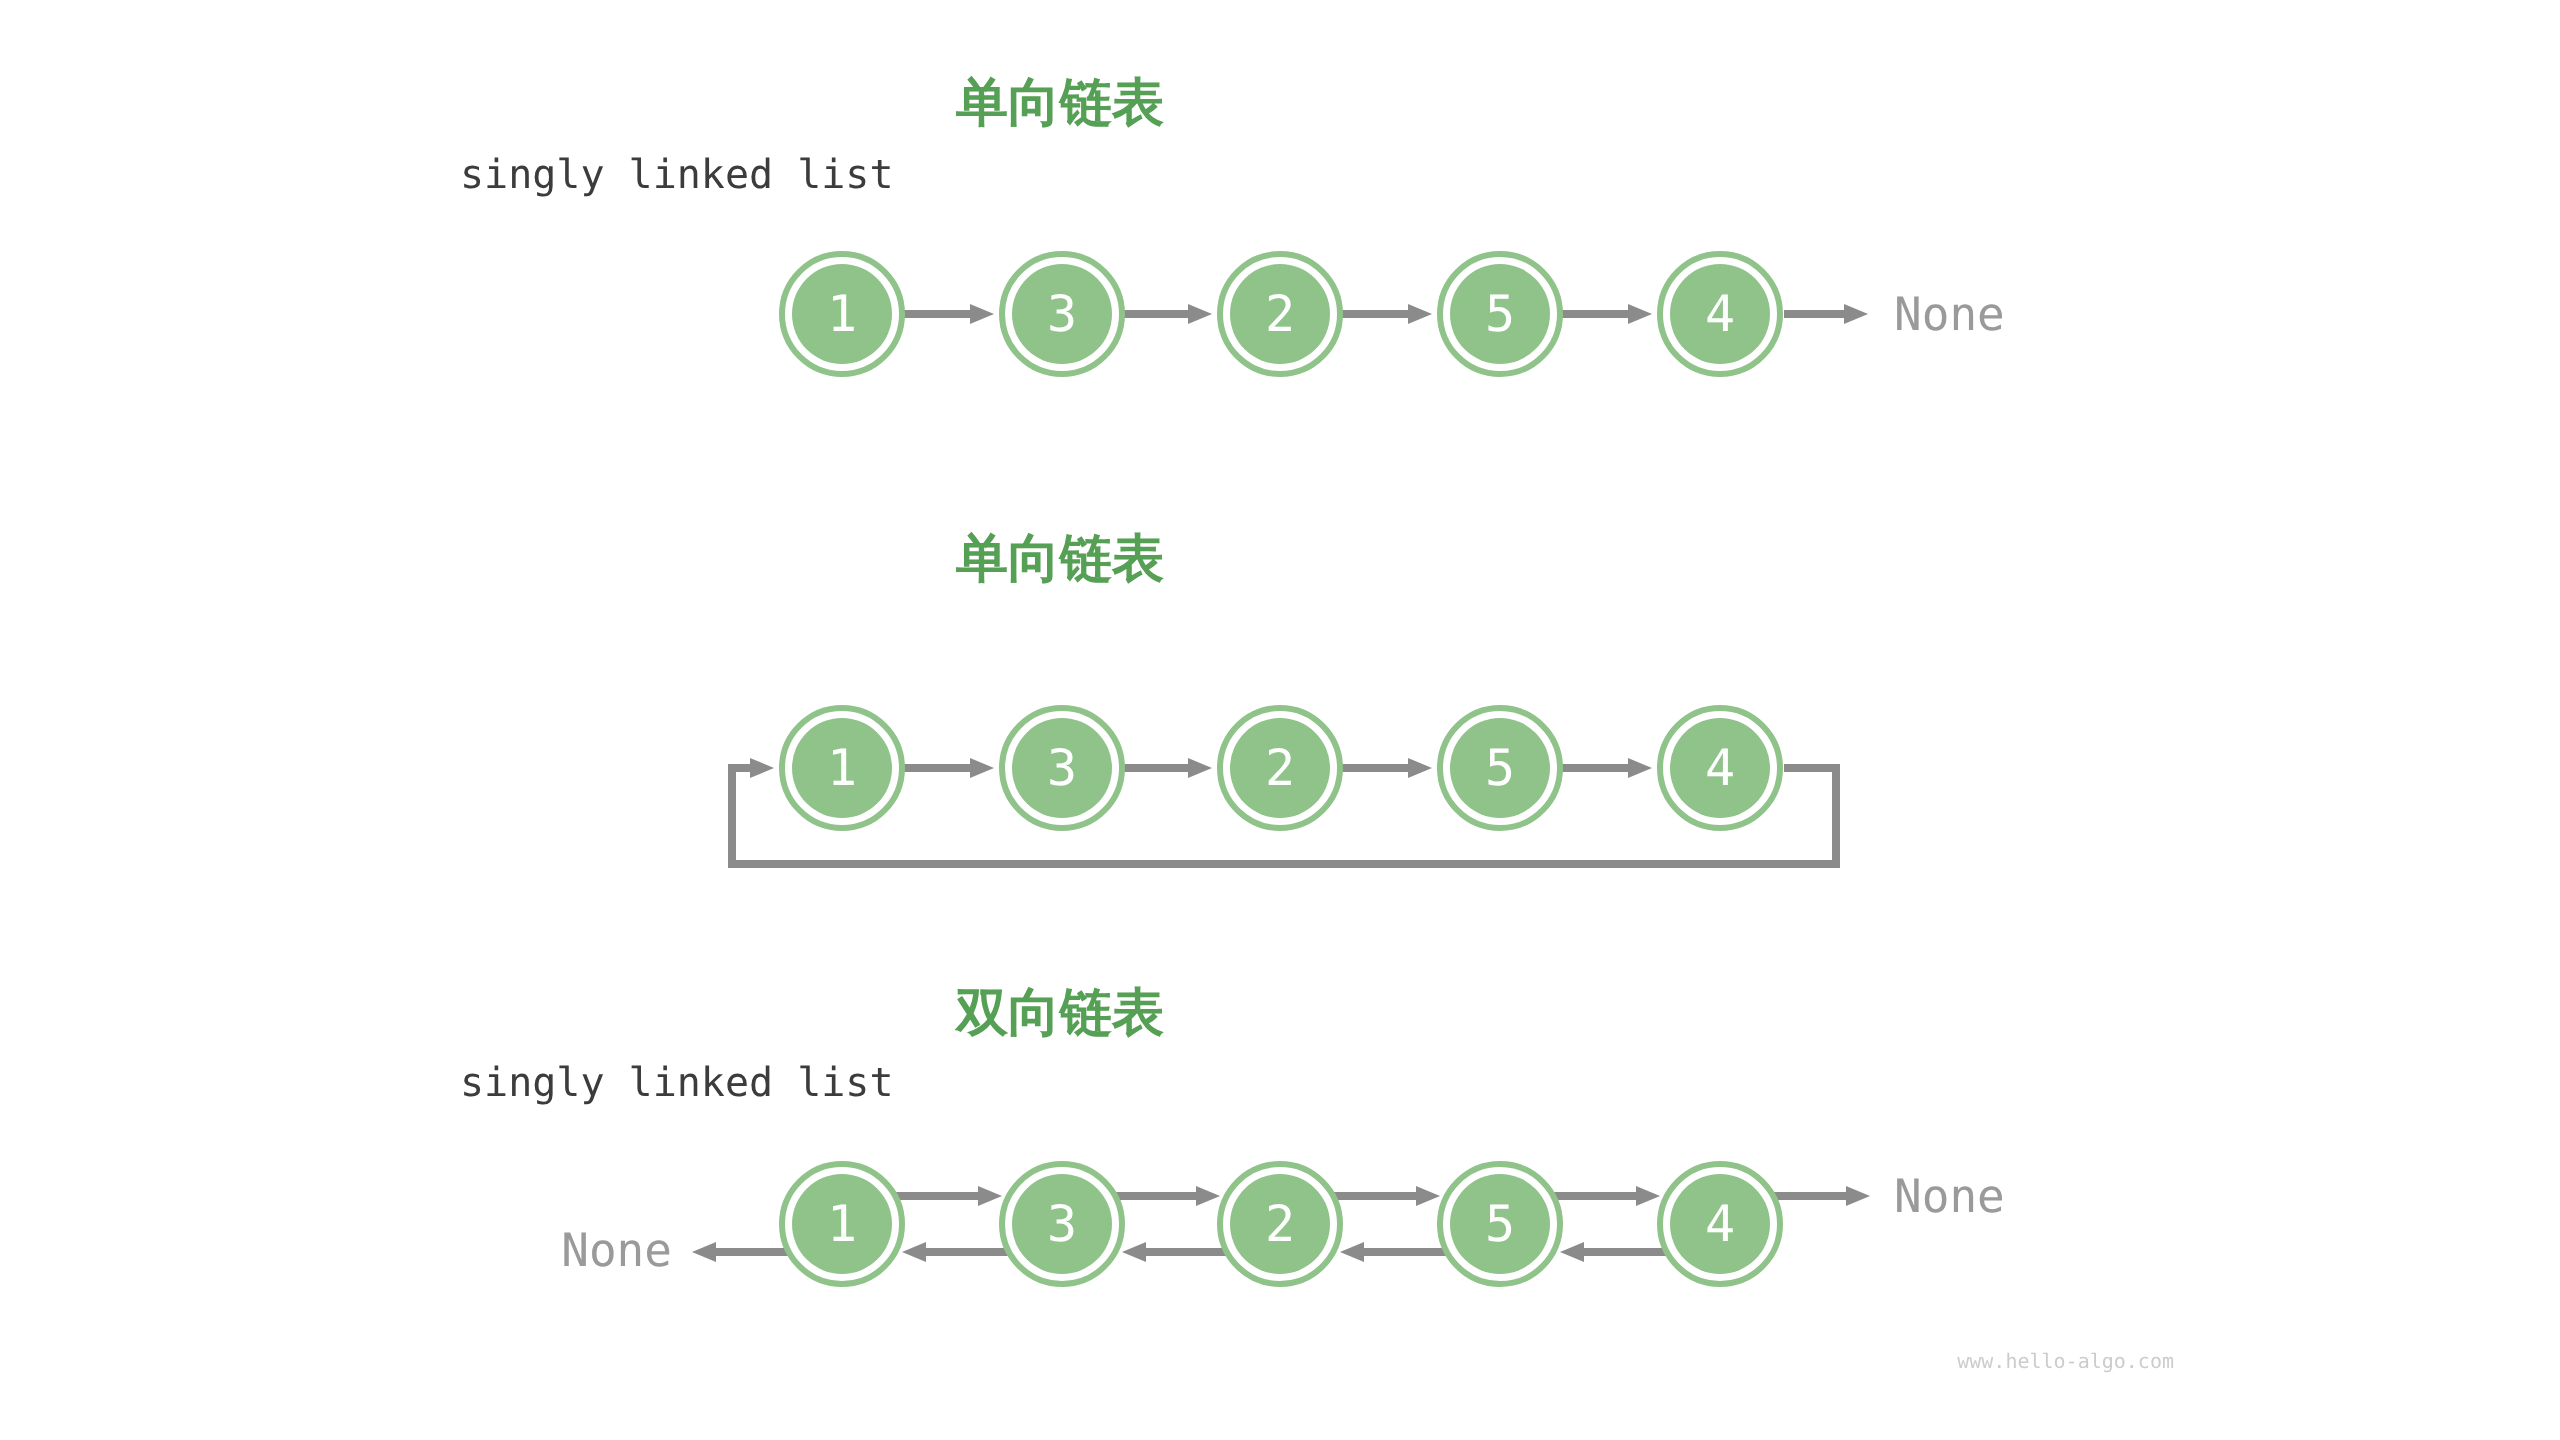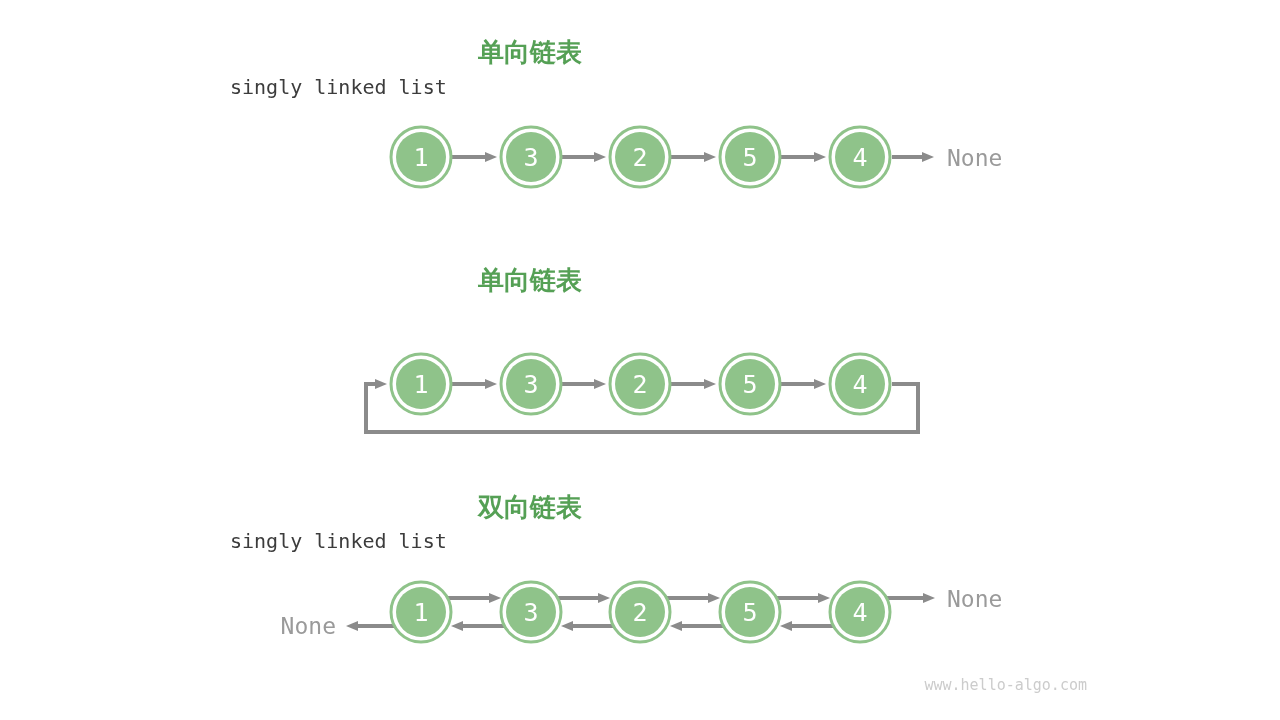--- a/index.html
+++ b/index.html
@@ -20,21 +20,21 @@
   .sec-sub{position:absolute;left:230px;width:600px;
            font-family:"DejaVu Sans Mono",monospace;font-size:20px;
            color:var(--dark);line-height:26px;}
   .s1{top:74px}.s2{top:301px}.s3{top:528px}
   svg.diag{position:absolute;left:0;width:1280px;display:block;}
   .nodetxt{fill:#ffffff;font-family:"DejaVu Sans Mono",monospace;font-size:25px;
            text-anchor:middle;dominant-baseline:central;}
   .nonetxt{fill:var(--nonegray);font-family:"DejaVu Sans Mono",monospace;font-size:23px;
            dominant-baseline:central;}
   .watermark{position:absolute;top:676px;right:44px;
-             font-family:"DejaVu Sans Mono",monospace;font-size:15px;color:var(--wm);margin-left:40px;}
+             font-family:"DejaVu Sans Mono",monospace;font-size:10px;color:var(--wm);margin-left:40px;}
 </style>
 </head>
 <body>
 
 <div id="canvas">
 
   <div class="sec-title t1">单向链表</div>
   <div class="sec-sub s1">singly linked list</div>
   <svg class="diag" id="svg-0" style="top:115px;height:90px" viewBox="0 0 1280 90">
       <defs>

